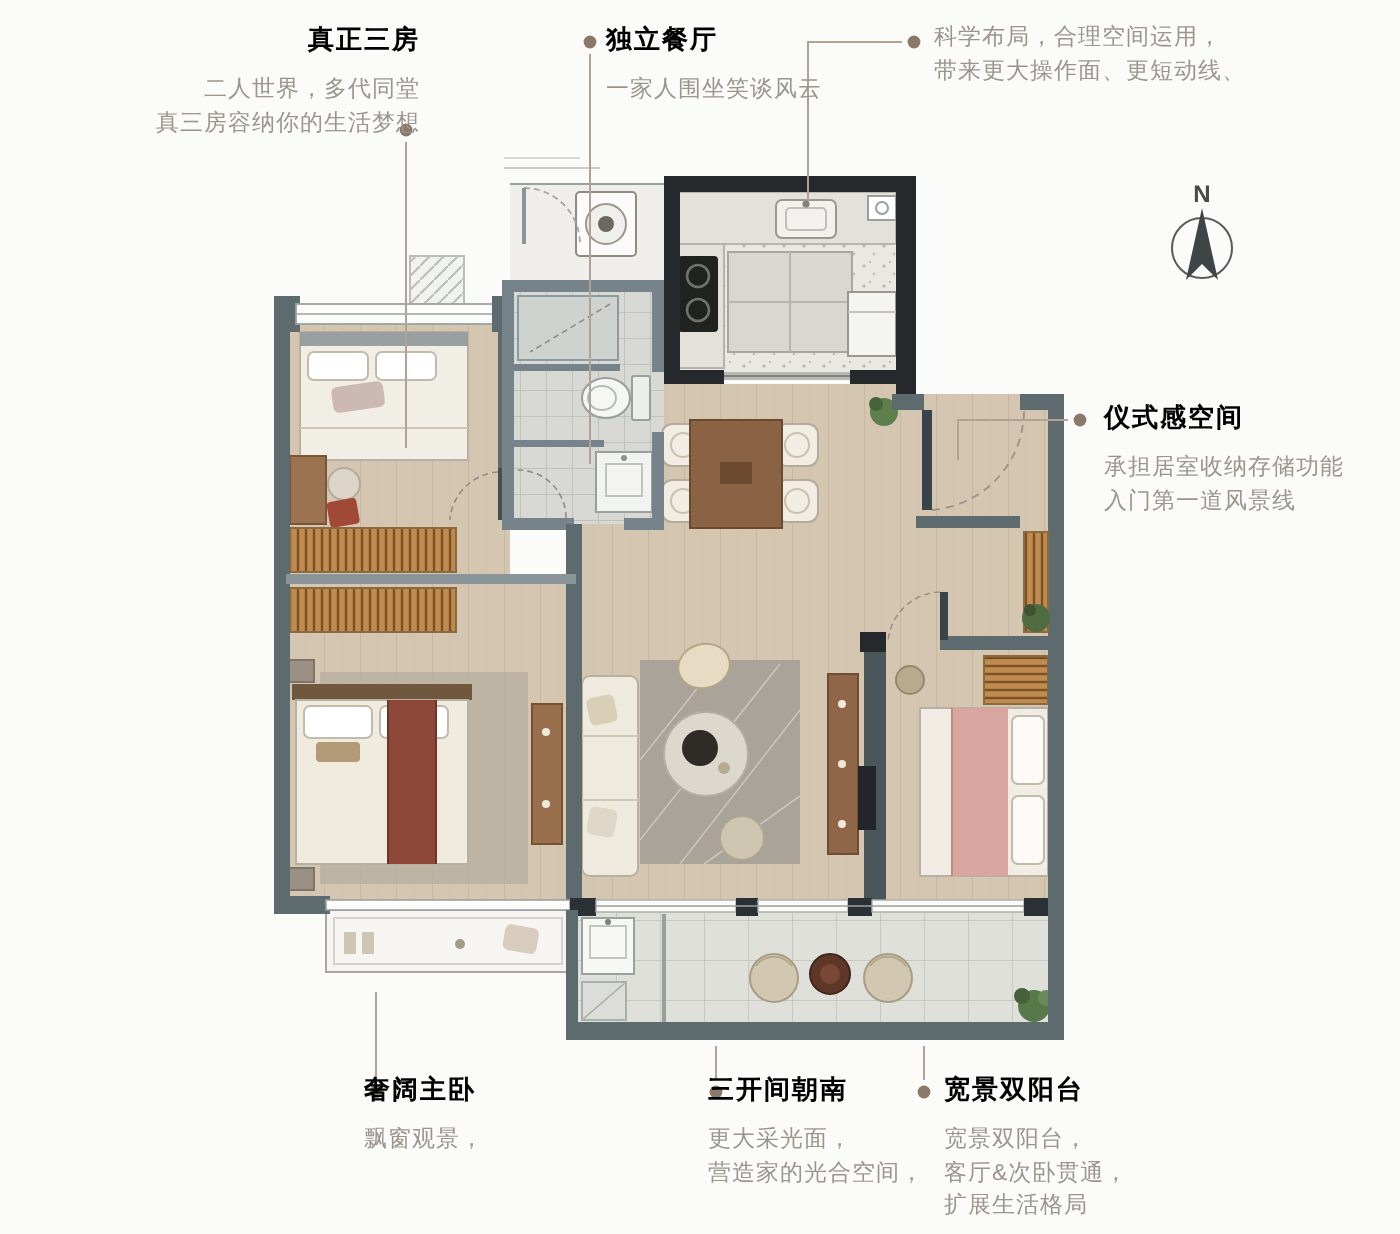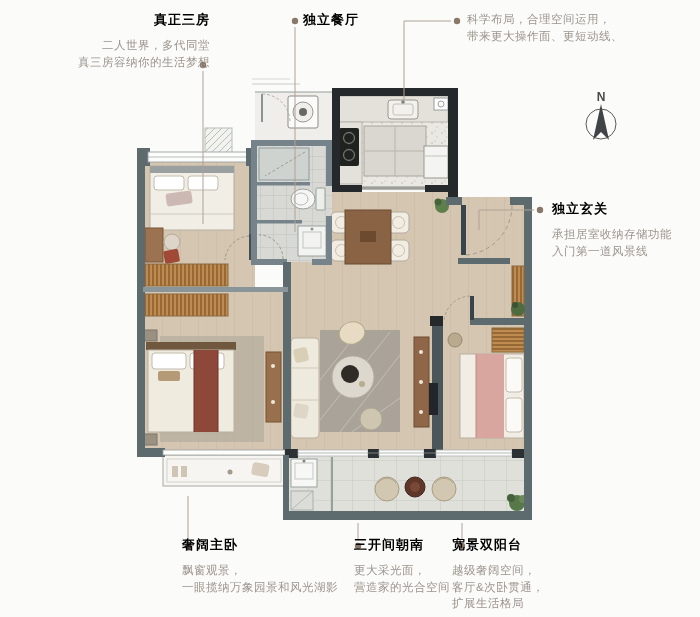--- a/index.html
+++ b/index.html
@@ -307,45 +307,45 @@
 </svg>
 
 <div class="callout align-right" style="right:490px; top:11px;">
   <div class="co-title">真正三房</div>
   <div class="co-line">二人世界，多代同堂</div>
   <div class="co-line">真三房容纳你的生活梦想</div>
 </div>
 
 <div class="callout" style="left:303px; top:11px;">
   <div class="co-title">独立餐厅</div>
+  <div class="co-line">一家人围坐笑谈风云</div>
 </div>
 
 <div class="callout" style="left:467px; top:11px;">
   <div class="co-line">科学布局，合理空间运用，</div>
   <div class="co-line">带来更大操作面、更短动线、</div>
 </div>
 
 <div class="callout" style="left:552px; top:200px;">
-  <div class="co-title">独立玄关</div>
+  <div class="co-title">仪式感空间</div>
   <div class="co-line">承担居室收纳存储功能</div>
   <div class="co-line">入门第一道风景线</div>
 </div>
 
 <div class="callout" style="left:182px; top:536px;">
   <div class="co-title">奢阔主卧</div>
   <div class="co-line">飘窗观景，</div>
-  <div class="co-line">一眼揽纳万象园景和风光湖影</div>
 </div>
 
 <div class="callout" style="left:354px; top:536px;">
   <div class="co-title">三开间朝南</div>
   <div class="co-line">更大采光面，</div>
   <div class="co-line">营造家的光合空间，</div>
 </div>
 
-<div class="callout" style="left:452px; top:536px;">
+<div class="callout" style="left:472px; top:536px;">
   <div class="co-title">宽景双阳台</div>
-  <div class="co-line">越级奢阔空间，</div>
+  <div class="co-line">宽景双阳台，</div>
   <div class="co-line">客厅&amp;次卧贯通，</div>
   <div class="co-line">扩展生活格局</div>
 </div>
 
 </div>
 
 </body></html>

